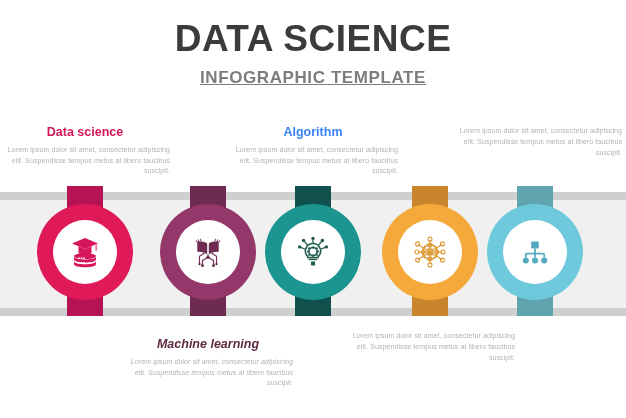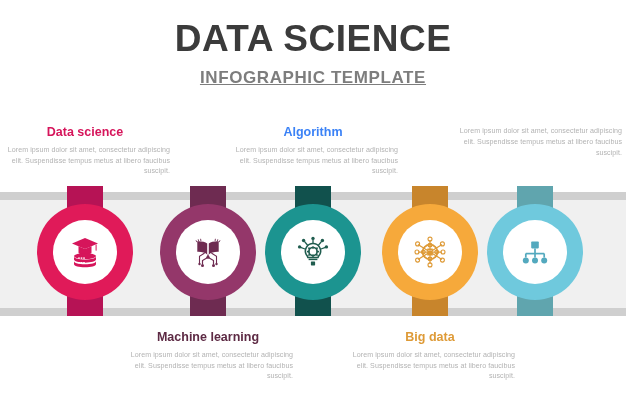--- a/index.html
+++ b/index.html
@@ -281,32 +281,31 @@
         </svg>
       </span>
     </div>
   </div>
 
   <div class="tblock" style="left:0px; top:126px;">
     <div class="t-title" style="color:#d6155b;">Data science</div>
     <div class="t-body">Lorem ipsum dolor sit amet, consectetur adipiscing elit. Suspendisse tempus metus at libero faucibus suscipit.</div>
   </div>
 
-  <div class="tblock" style="left:123px; top:331px;">
+  <div class="tblock" style="left:123px; top:338px;font-style:italic;">
     <div class="t-title" style="color:#5d2a44;">Machine learning</div>
     <div class="t-body">Lorem ipsum dolor sit amet, consectetur adipiscing elit. Suspendisse tempus metus at libero faucibus suscipit.</div>
   </div>
 
   <div class="tblock" style="left:228px; top:126px;">
     <div class="t-title" style="color:#3b82f6;">Algorithm</div>
     <div class="t-body">Lorem ipsum dolor sit amet, consectetur adipiscing elit. Suspendisse tempus metus at libero faucibus suscipit.</div>
   </div>
 
   <div class="tblock" style="left:345px; top:331px;">
-    <div class="t-title" style="color:#de9a36;">Big data</div>
     <div class="t-body">Lorem ipsum dolor sit amet, consectetur adipiscing elit. Suspendisse tempus metus at libero faucibus suscipit.</div>
   </div>
 
   <div class="tblock" style="left:452px; top:126px;">
     <div class="t-body">Lorem ipsum dolor sit amet, consectetur adipiscing elit. Suspendisse tempus metus at libero faucibus suscipit.</div>
   </div>
 
 </div>
 
 </body></html>

